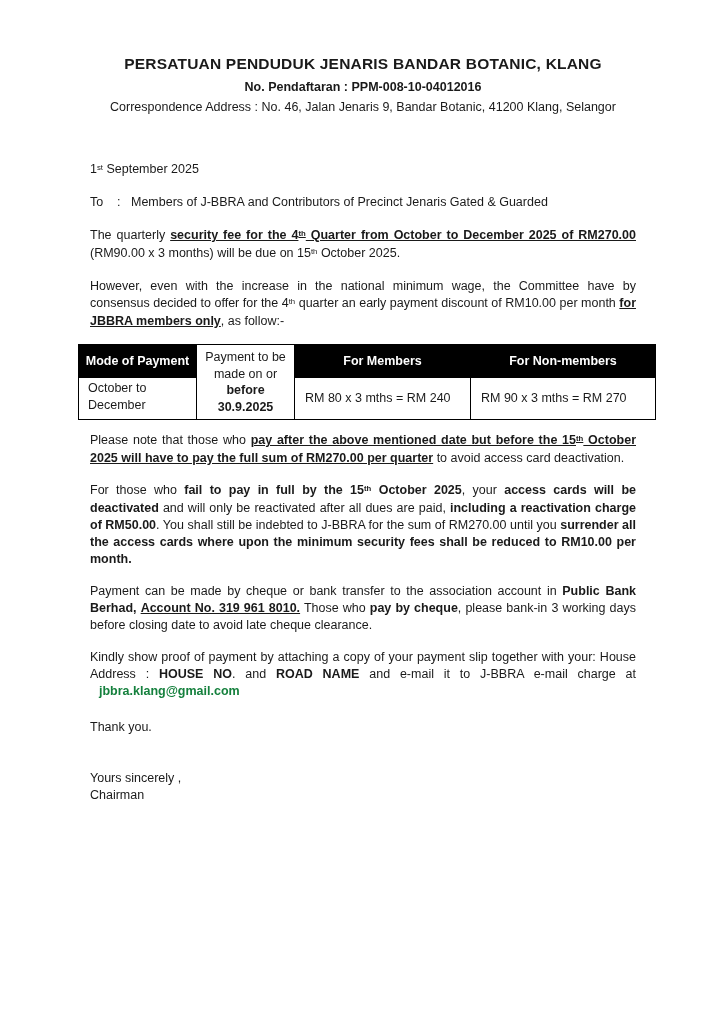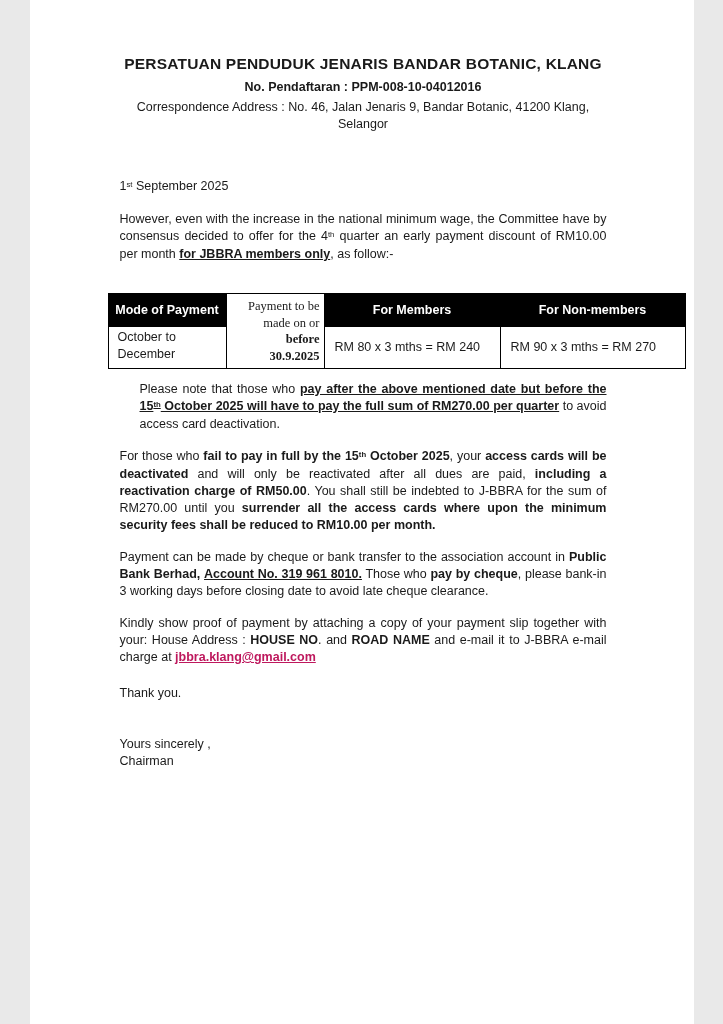--- a/index.html
+++ b/index.html
@@ -1,62 +1,64 @@
 <!DOCTYPE html>
 <html><head>
 <meta charset="utf-8">
 <style>
   * { margin:0; padding:0; box-sizing:border-box; }
   html, body { background:#e9e9e9; }
   .page {
-    width:664px; height:1024px; margin:0 auto; background:#ffffff; color:#1a1a1a;
+    width:723px; height:1024px; margin:0 auto; background:#ffffff; color:#1a1a1a;
     font-family:"Liberation Sans", sans-serif;
     font-size:12.5px; line-height:17px;
     padding:54px 87px 0 90px;
     overflow:hidden;
   }
   .letterhead { text-align:center; }
   .lh-title { font-size:15.5px; font-weight:bold; line-height:20px; letter-spacing:0.2px; }
   .lh-reg { font-weight:bold; margin-top:5px; }
   .lh-addr { margin-top:3px;text-align:center; }
   .line { white-space:pre-wrap; }
   .date-line { margin-top:45px; }
   .to-line { margin-top:15px; }
   .re-line { margin-top:16px; }
   .para { text-align:justify; margin-top:15px; }
   .para-first { margin-top:16px; }
   .b { font-weight:bold; }
   .u { text-decoration:underline; }
   .sup { font-size:0.62em; position:relative; top:-0.45em; }
-  .link { color:#be185d; font-weight:bold; text-decoration:underline; cursor:pointer; }
-  .pay-table { border-collapse:collapse; table-layout:fixed; width:577px; margin:30px 0 0 -12px;padding-left:16px; }
+  .link { color:#15803d; font-weight:bold; cursor:pointer;margin-left:9px; }
+  .pay-table { border-collapse:collapse; table-layout:fixed; width:577px; margin:14px 0 0 -12px;padding-left:16px; }
   .pay-table th, .pay-table td { border:1px solid #000; font-size:12.5px; line-height:16.5px; }
   .th-black { background:#000; color:#fff; font-weight:bold; text-align:center; height:33px; vertical-align:middle; padding:0 4px; }
   .col-1 { width:118px; } .col-2 { width:98px; } .col-3 { width:176px; } .col-4 { width:185px; }
   .cell-mode { vertical-align:top; padding:2px 8px 6px 9px; height:37px; }
-  .cell-deadline { background:#fff; text-align:right; vertical-align:middle; padding:2px 4px;font-family:Liberation Serif, serif; }
+  .cell-deadline { background:#fff; text-align:center; vertical-align:middle; padding:2px 4px; }
   .cell-amount { vertical-align:middle; padding:0 4px 0 10px; }
   .thanks-line { margin-top:19px; }
   .signoff-line { margin-top:34px; }
   .name-line { margin-top:13px; }
 </style>
 </head>
 <body>
 
 <div class="page">
 
   <header class="letterhead">
     <div class="lh-title">PERSATUAN PENDUDUK JENARIS BANDAR BOTANIC, KLANG</div>
     <div class="lh-reg">No. Pendaftaran : PPM-008-10-04012016</div>
     <div class="lh-addr">Correspondence Address : No. 46, Jalan Jenaris 9, Bandar Botanic, 41200 Klang, Selangor</div>
   </header>
 
   <main>
     <p class="line date-line"><span>1</span><span class="sup">st</span><span> September 2025</span></p>
+    <p class="line to-line"><span>To    :   Members of J-BBRA and Contributors of Precinct Jenaris Gated &amp; Guarded</span></p>
 
+    <p class="para para-first"><span>The quarterly </span><span class="b u">security fee for the 4</span><span class="b u sup">th</span><span class="b u"> Quarter from October to December 2025 of RM270.00</span><span> (RM90.00 x 3 months) will be due on 15</span><span class="sup">th</span><span> October 2025.</span></p>
     <p class="para"><span>However, even with the increase in the national minimum wage, the Committee have by consensus decided to offer for the 4</span><span class="sup">th</span><span> quarter an early payment discount of RM10.00 per month </span><span class="b u">for JBBRA members only</span><span>, as follow:-</span></p>
 
     <table class="pay-table">
       <tbody>
         <tr>
           <th class="th-black col-1">Mode of Payment</th>
           <td class="cell-deadline col-2" rowspan="2">
             <div>Payment to be made on or</div>
             <div class="b">before</div>
             <div class="b">30.9.2025</div>
@@ -65,21 +67,21 @@
           <th class="th-black col-4">For Non-members</th>
         </tr>
         <tr>
           <td class="cell-mode col-1">October to December</td>
           <td class="cell-amount col-3">RM 80 x 3 mths = RM 240</td>
           <td class="cell-amount col-4">RM 90 x 3 mths = RM 270</td>
         </tr>
       </tbody>
     </table>
 
-    <p class="para" style="margin-top:12px;margin-left:20px;"><span>Please note that those who </span><span class="b u">pay after the above mentioned date but before the 15</span><span class="b u sup">th</span><span class="b u"> October 2025 will have to pay the full sum of RM270.00 per quarter</span><span> to avoid access card deactivation.</span></p>
+    <p class="para" style="margin-top:12px;"><span>Please note that those who </span><span class="b u">pay after the above mentioned date but before the 15</span><span class="b u sup">th</span><span class="b u"> October 2025 will have to pay the full sum of RM270.00 per quarter</span><span> to avoid access card deactivation.</span></p>
     <p class="para"><span>For those who </span><span class="b">fail to pay in full by the 15</span><span class="b sup">th</span><span class="b"> October 2025</span><span>, your </span><span class="b">access cards will be deactivated</span><span> and will only be reactivated after all dues are paid, </span><span class="b">including a reactivation charge of RM50.00</span><span>. You shall still be indebted to J-BBRA for the sum of RM270.00 until you </span><span class="b">surrender all the access cards where upon the minimum security fees shall be reduced to RM10.00 per month.</span></p>
     <p class="para"><span>Payment can be made by cheque or bank transfer to the association account in </span><span class="b">Public Bank Berhad,</span><span> </span><span class="b u">Account No. 319 961 8010.</span><span> Those who </span><span class="b">pay by cheque</span><span>, please bank-in 3 working days before closing date to avoid late cheque clearance.</span></p>
     <p class="para"><span>Kindly show proof of payment by attaching a copy of your payment slip together with your: House Address : </span><span class="b">HOUSE NO</span><span>. and </span><span class="b">ROAD NAME</span><span> and e-mail it to J-BBRA e-mail charge at </span><span class="link">jbbra.klang@gmail.com</span></p>
 
     <p class="line thanks-line">Thank you.</p>
     <p class="line signoff-line">Yours sincerely ,</p>
     <p class="line">Chairman</p>
   </main>
 
 </div>

